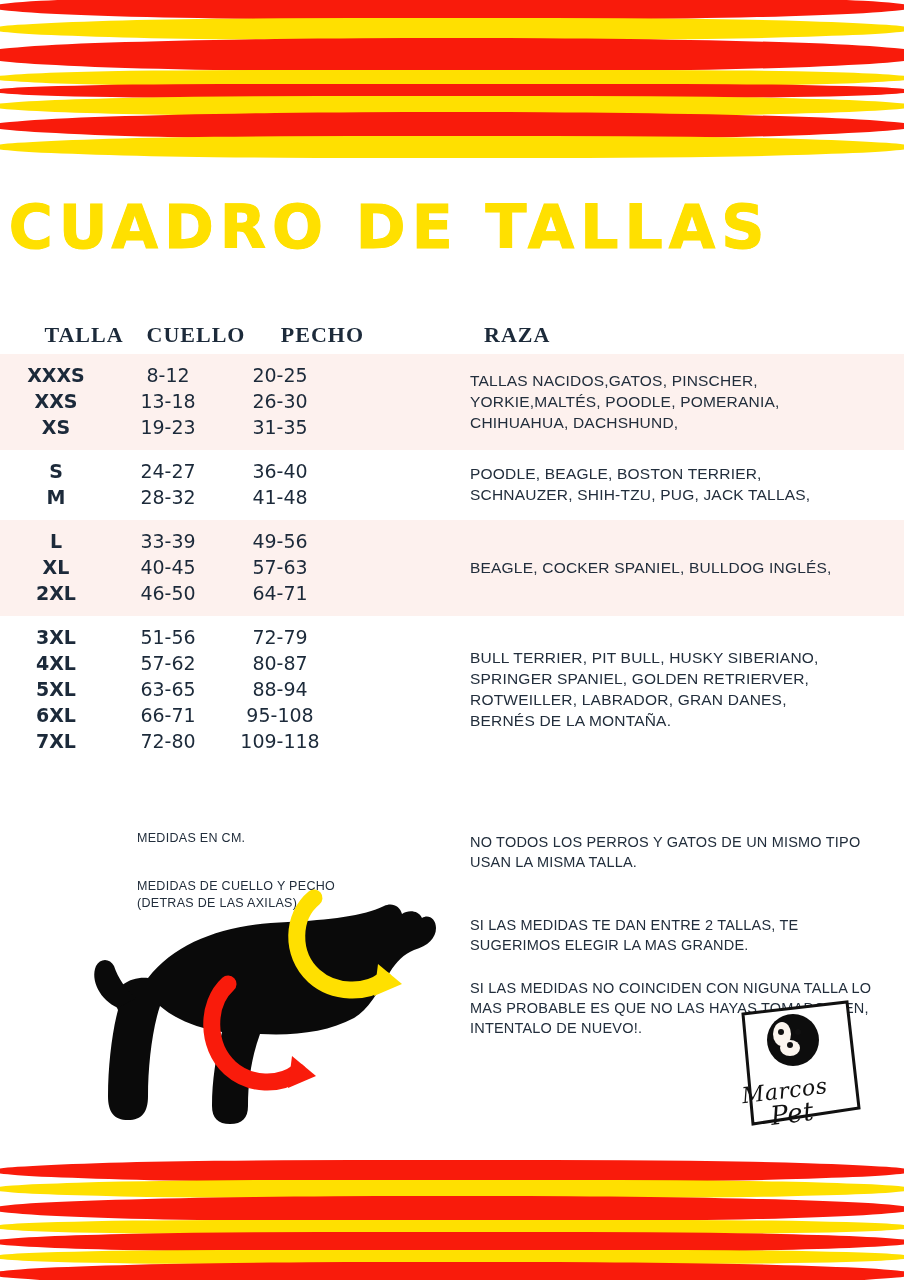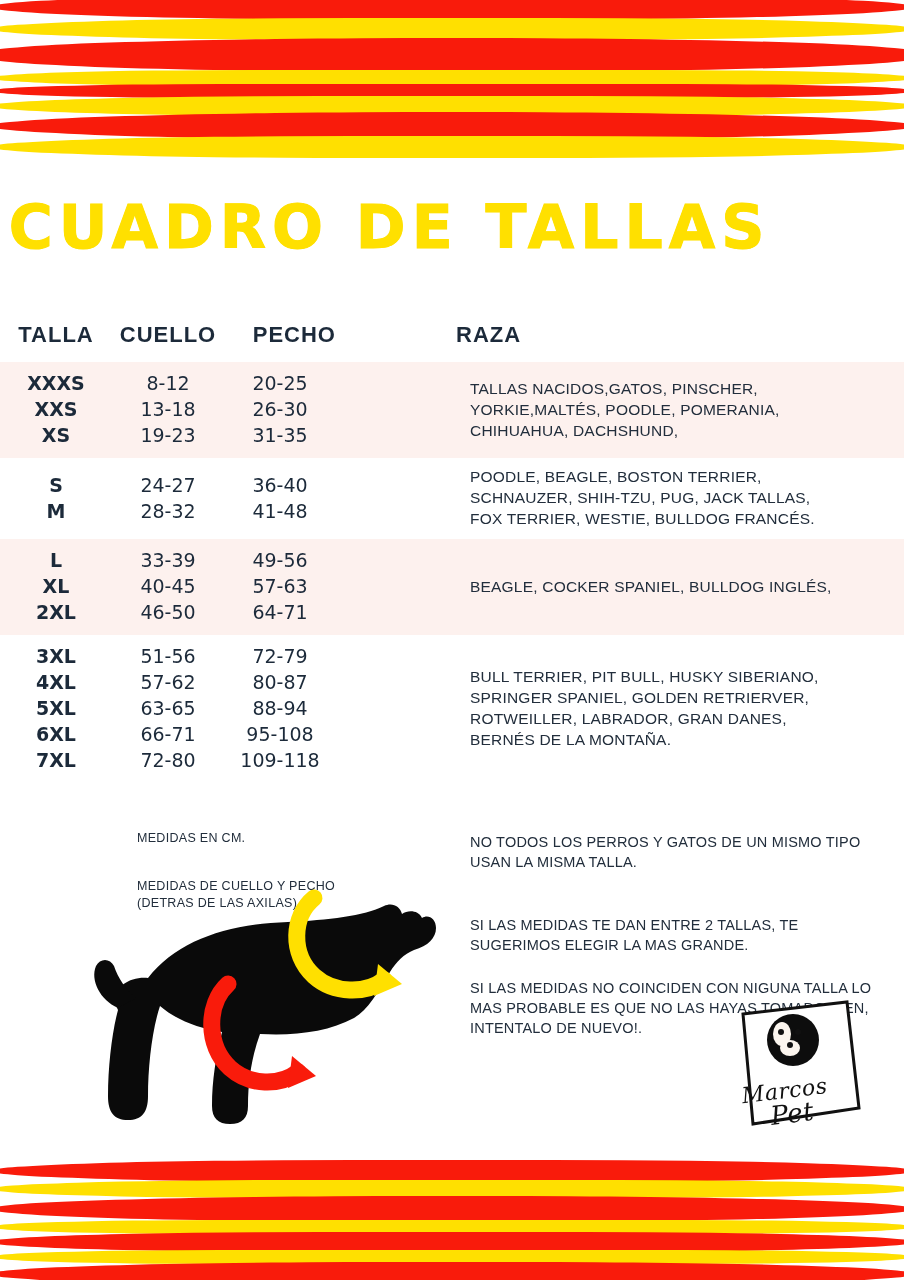--- a/index.html
+++ b/index.html
@@ -59,25 +59,26 @@
   .table-wrap {
     position: absolute;
     top: 322px;
     left: 0;
     width: 904px;
   }
   .head-row {
     display: flex;
     align-items: flex-end;
     color: #1c2a3a;
-    font-family: Liberation Sans, sans-serif;
+    font-family: Liberation Serif, serif;
     font-weight: bold;
     font-size: 22px;
     letter-spacing: 1px;
-    padding-bottom: 14px;
+    padding-bottom: 6px;
+    margin-left: 28px;
   }
   .c-talla  { width: 112px; text-align: center; }
   .c-cuello { width: 112px; text-align: center; }
   .c-pecho  { width: 112px; text-align: right; }
   .c-raza   { flex: 1; text-align: left; padding-left: 120px; }
 
   .group {
     display: flex;
     align-items: center;
     padding: 8px 0 10px 0;
@@ -241,21 +242,20 @@
       </div>
       <div class="size-line">
         <div class="s-name">M</div>
         <div class="s-neck">28-32</div>
         <div class="s-chest">41-48</div>
       </div>
     </div>
     <div class="breeds">
       <div>POODLE, BEAGLE, BOSTON TERRIER,</div>
       <div>SCHNAUZER, SHIH-TZU, PUG, JACK TALLAS,</div>
-      <div>FOX TERRIER, WESTIE, BULLDOG FRANCÉS.</div>
     </div>
   </div>
 
   <div class="group tint">
     <div class="sizes">
       <div class="size-line">
         <div class="s-name">L</div>
         <div class="s-neck">33-39</div>
         <div class="s-chest">49-56</div>
       </div>

